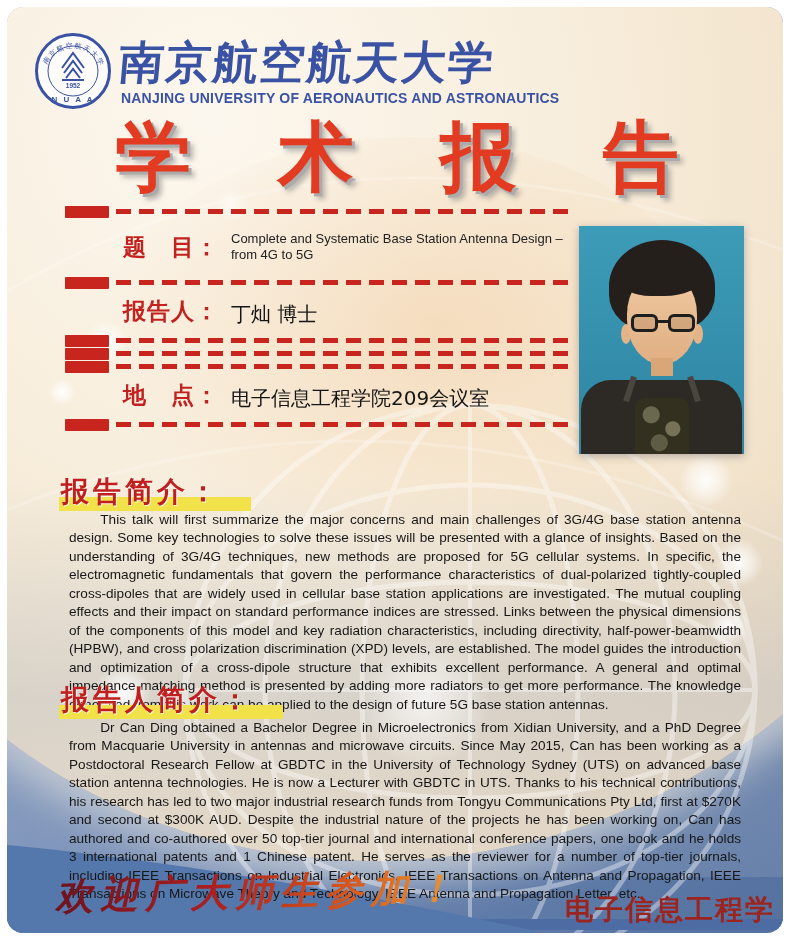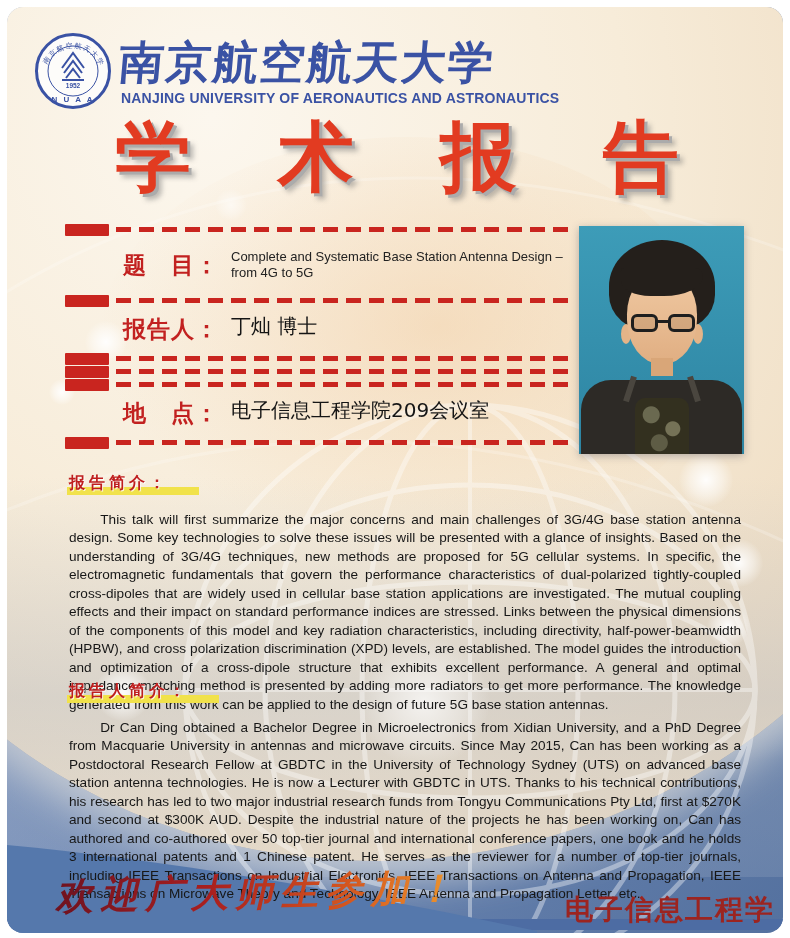--- a/index.html
+++ b/index.html
@@ -33,26 +33,26 @@
   .uni-cn { position:absolute; left:112px; top:26px; font-size:45px; font-weight:700; color:#3a52a4;
     letter-spacing:2px; transform:skewX(-5deg); white-space:nowrap; }
   .uni-en { position:absolute; left:114px; top:83px; font-size:14px; font-weight:700; color:#3a52a4;
     letter-spacing:.2px; white-space:nowrap; }
 
   .main-title { position:absolute; left:0; top:100px; width:100%; text-align:center;
     font-size:76px; font-weight:900; color:#e23b21; letter-spacing:30px; padding-left:34px;
     text-shadow:3px 3px 0 #ababab, 6px 6px 5px rgba(110,110,110,.45); white-space:nowrap; }
 
   
-  .info { position:absolute; left:58px; top:216px; width:507px; }
+  .info { position:absolute; left:58px; top:198px; width:507px; }
   .divider { display:flex; align-items:center; height:13px; }
   .divider .marker { width:44px; height:12px; background:#c9251f; border-radius:1px; margin-right:7px; flex:none; }
   .divider .dash { flex:1; height:5px;
     background:repeating-linear-gradient(90deg,#c9251f 0 15px, rgba(0,0,0,0) 15px 23px); }
-  .irow { display:flex; align-items:flex-start; padding:7px 0 7px 58px; min-height:44px; }
+  .irow { display:flex; align-items:flex-end; padding:7px 0 7px 58px; min-height:44px; }
   .irow.tall { min-height:58px; align-items:center; }
   .ilabel { color:#c22120; font-weight:700; font-size:23px; white-space:pre; margin-right:12px; flex:none; letter-spacing:1px; }
   .ivalue { font-size:20px; color:#151515; line-height:1.25; }
   .ivalue.en { font-size:13px; width:352px; color:#222; }
 
   
   .photo { position:absolute; left:572px; top:219px; width:165px; height:228px; overflow:hidden;
     background:linear-gradient(180deg,#3d9cb8 0%, #2d84a2 100%); box-shadow:0 2px 8px rgba(60,60,80,.35); }
   .photo * { position:absolute; }
   .ph-hair { top:14px; left:30px; width:106px; height:92px; background:#241f1b; border-radius:52% 52% 42% 42%; }
@@ -67,21 +67,21 @@
   .ph-jacket { bottom:-4px; left:2px; width:161px; height:78px; background:#2d2a26; border-radius:30px 30px 0 0; }
   .ph-shirt { bottom:0; left:56px; width:54px; height:56px; border-radius:10px 10px 0 0;
     background:radial-gradient(circle at 30% 30%, #6a6950 8px, transparent 9px),
                radial-gradient(circle at 70% 55%, #757257 7px, transparent 8px),
                radial-gradient(circle at 45% 80%, #5e5c45 8px, transparent 9px),
                #33301f; }
   .ph-collar-l { bottom:52px; left:48px; width:6px; height:26px; background:#4a463f; transform:rotate(18deg); }
   .ph-collar-r { bottom:52px; left:112px; width:6px; height:26px; background:#4a463f; transform:rotate(-18deg); }
 
   
-  .sec-head { position:absolute; left:60px; display:inline-block; font-size:16px; font-weight:800; color:#bf1f1f;
+  .sec-head { position:absolute; left:52px; display:inline-block; font-size:28px; font-weight:800; color:#bf1f1f;
     letter-spacing:4px; white-space:nowrap;
     background:linear-gradient(to bottom, rgba(0,0,0,0) 60%, #f1e24a 60%, #f1e24a 96%, rgba(0,0,0,0) 96%);
     padding:0 30px 2px 2px; text-shadow:1px 1px 0 rgba(255,255,255,.8); }
   .head-abstract { top:466px; }
   .head-bio { top:674px; }
   .para { position:absolute; left:62px; width:672px; text-align:justify; font-size:13.6px; line-height:1.36;
     color:#171717; text-indent:2.3em; }
   .para-abstract { top:504px; }
   .para-bio { top:712px; }
 

